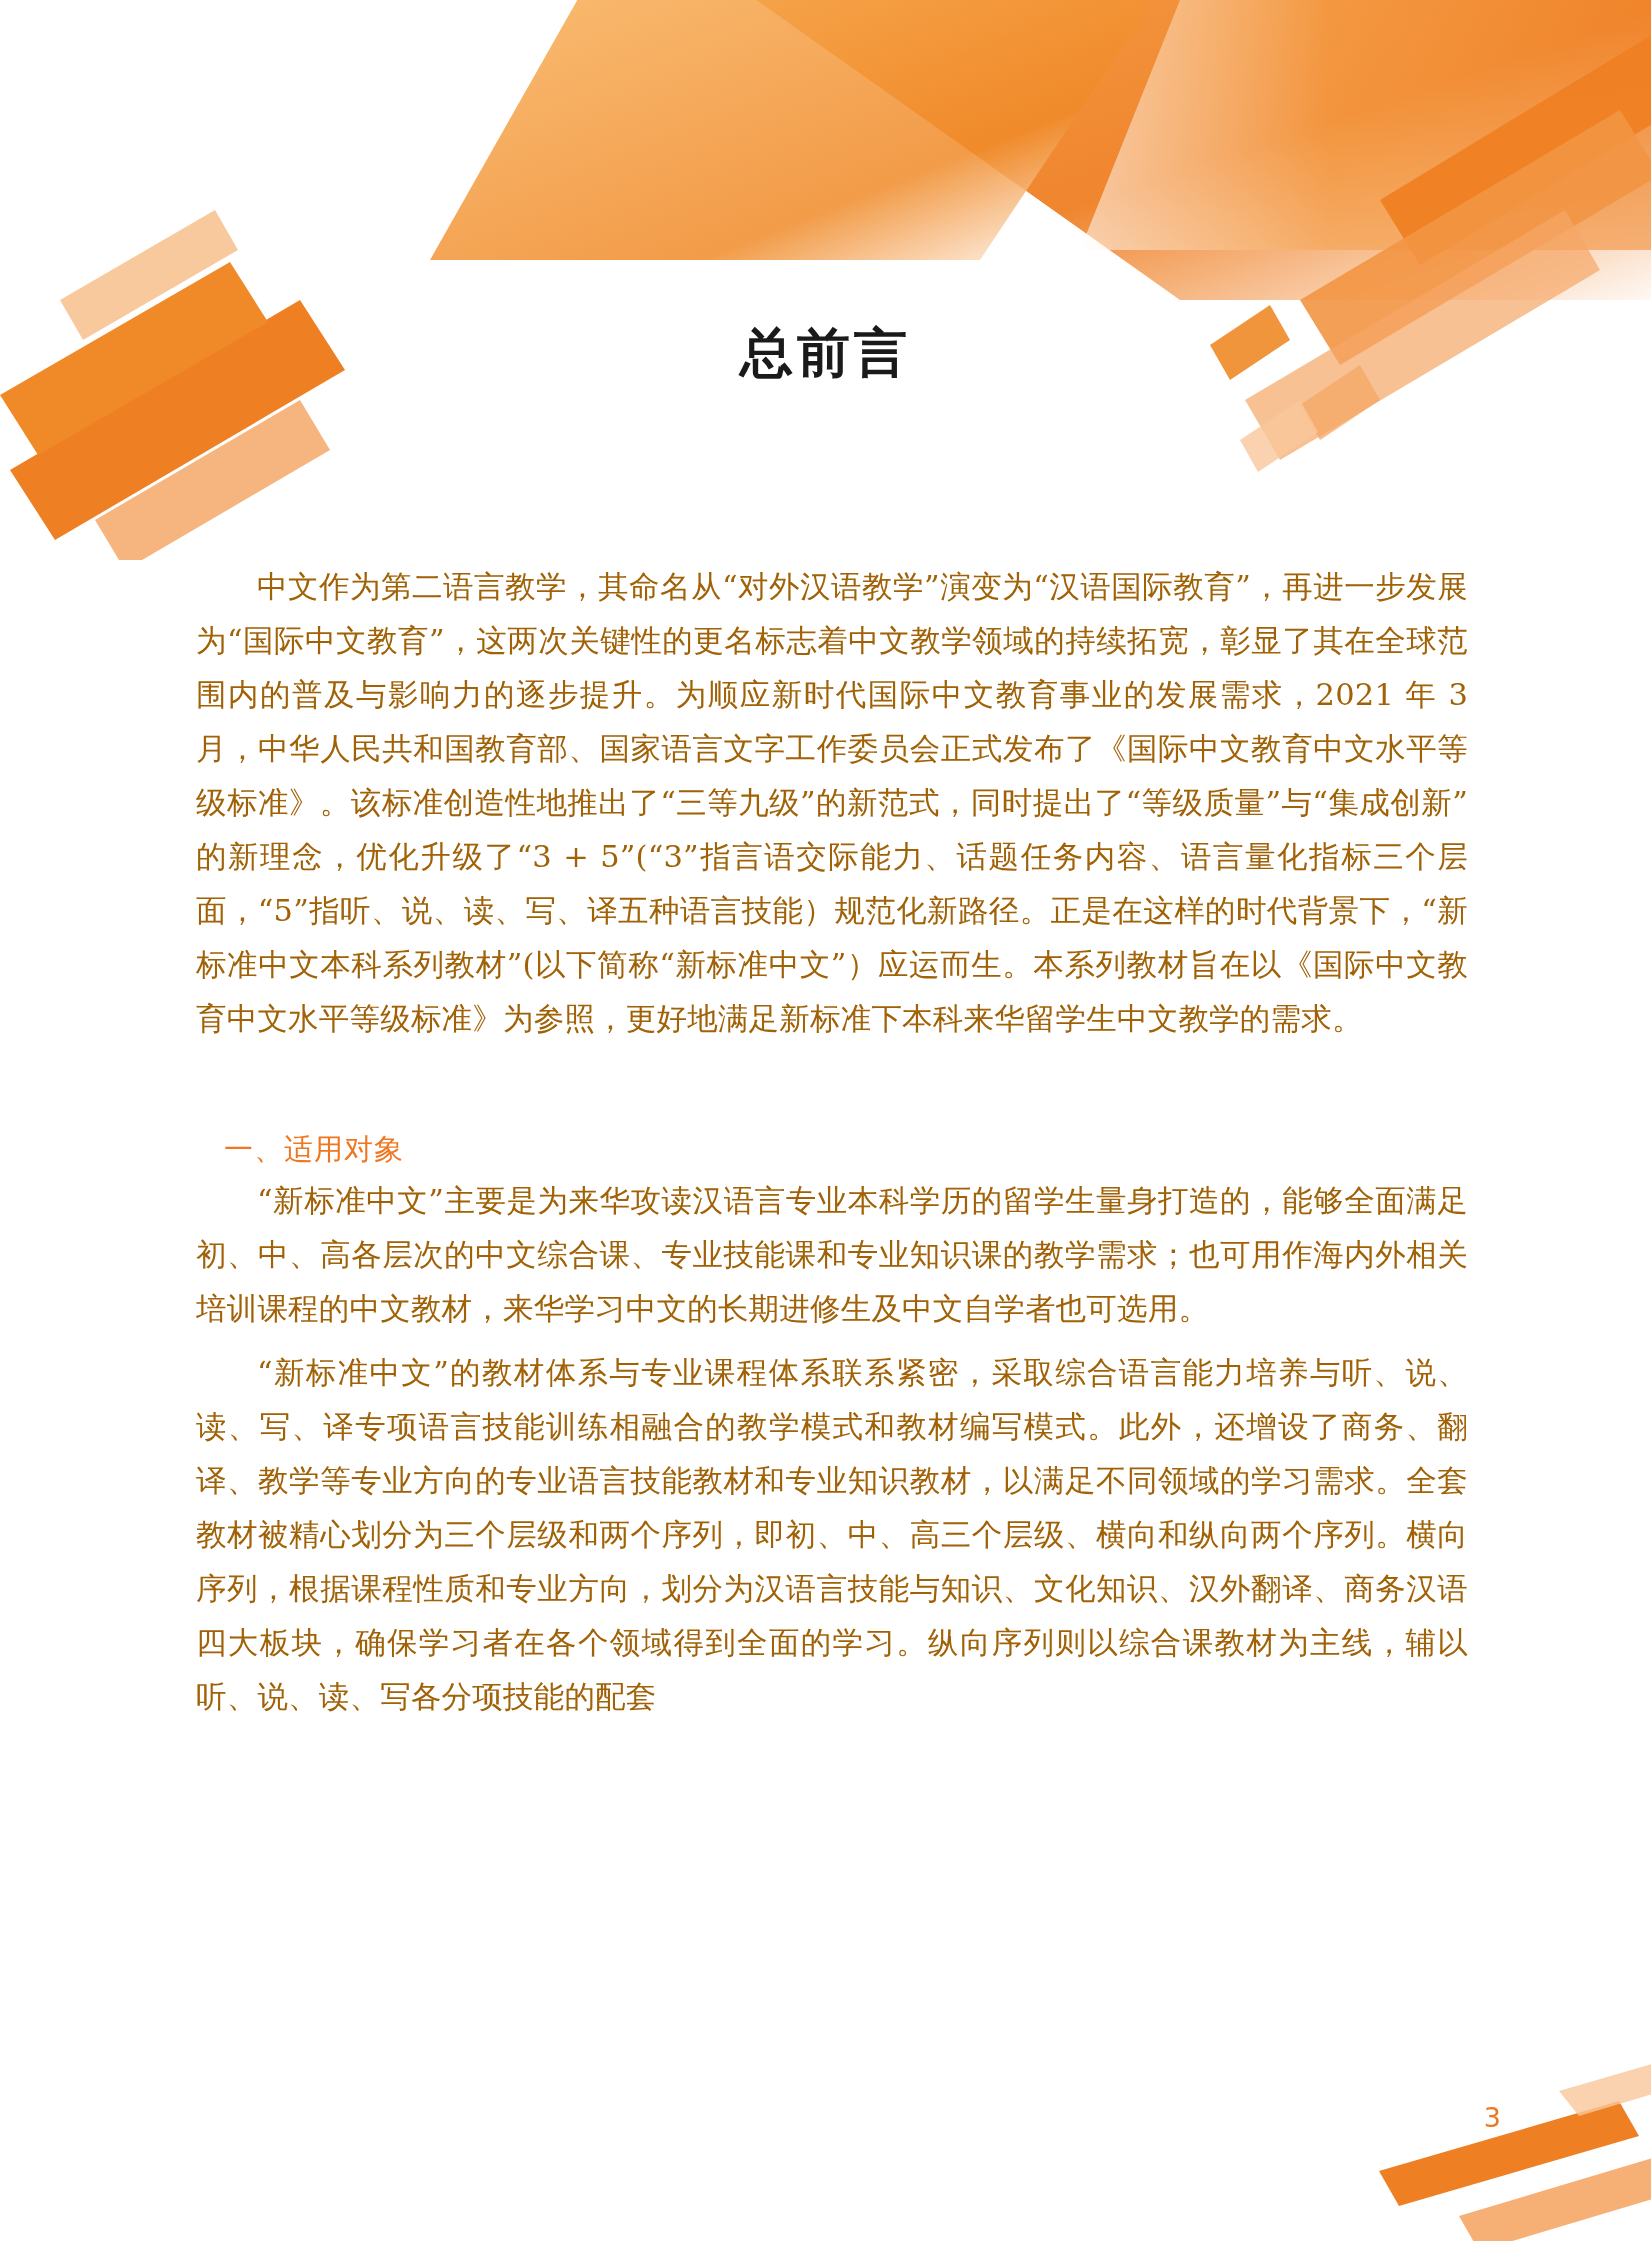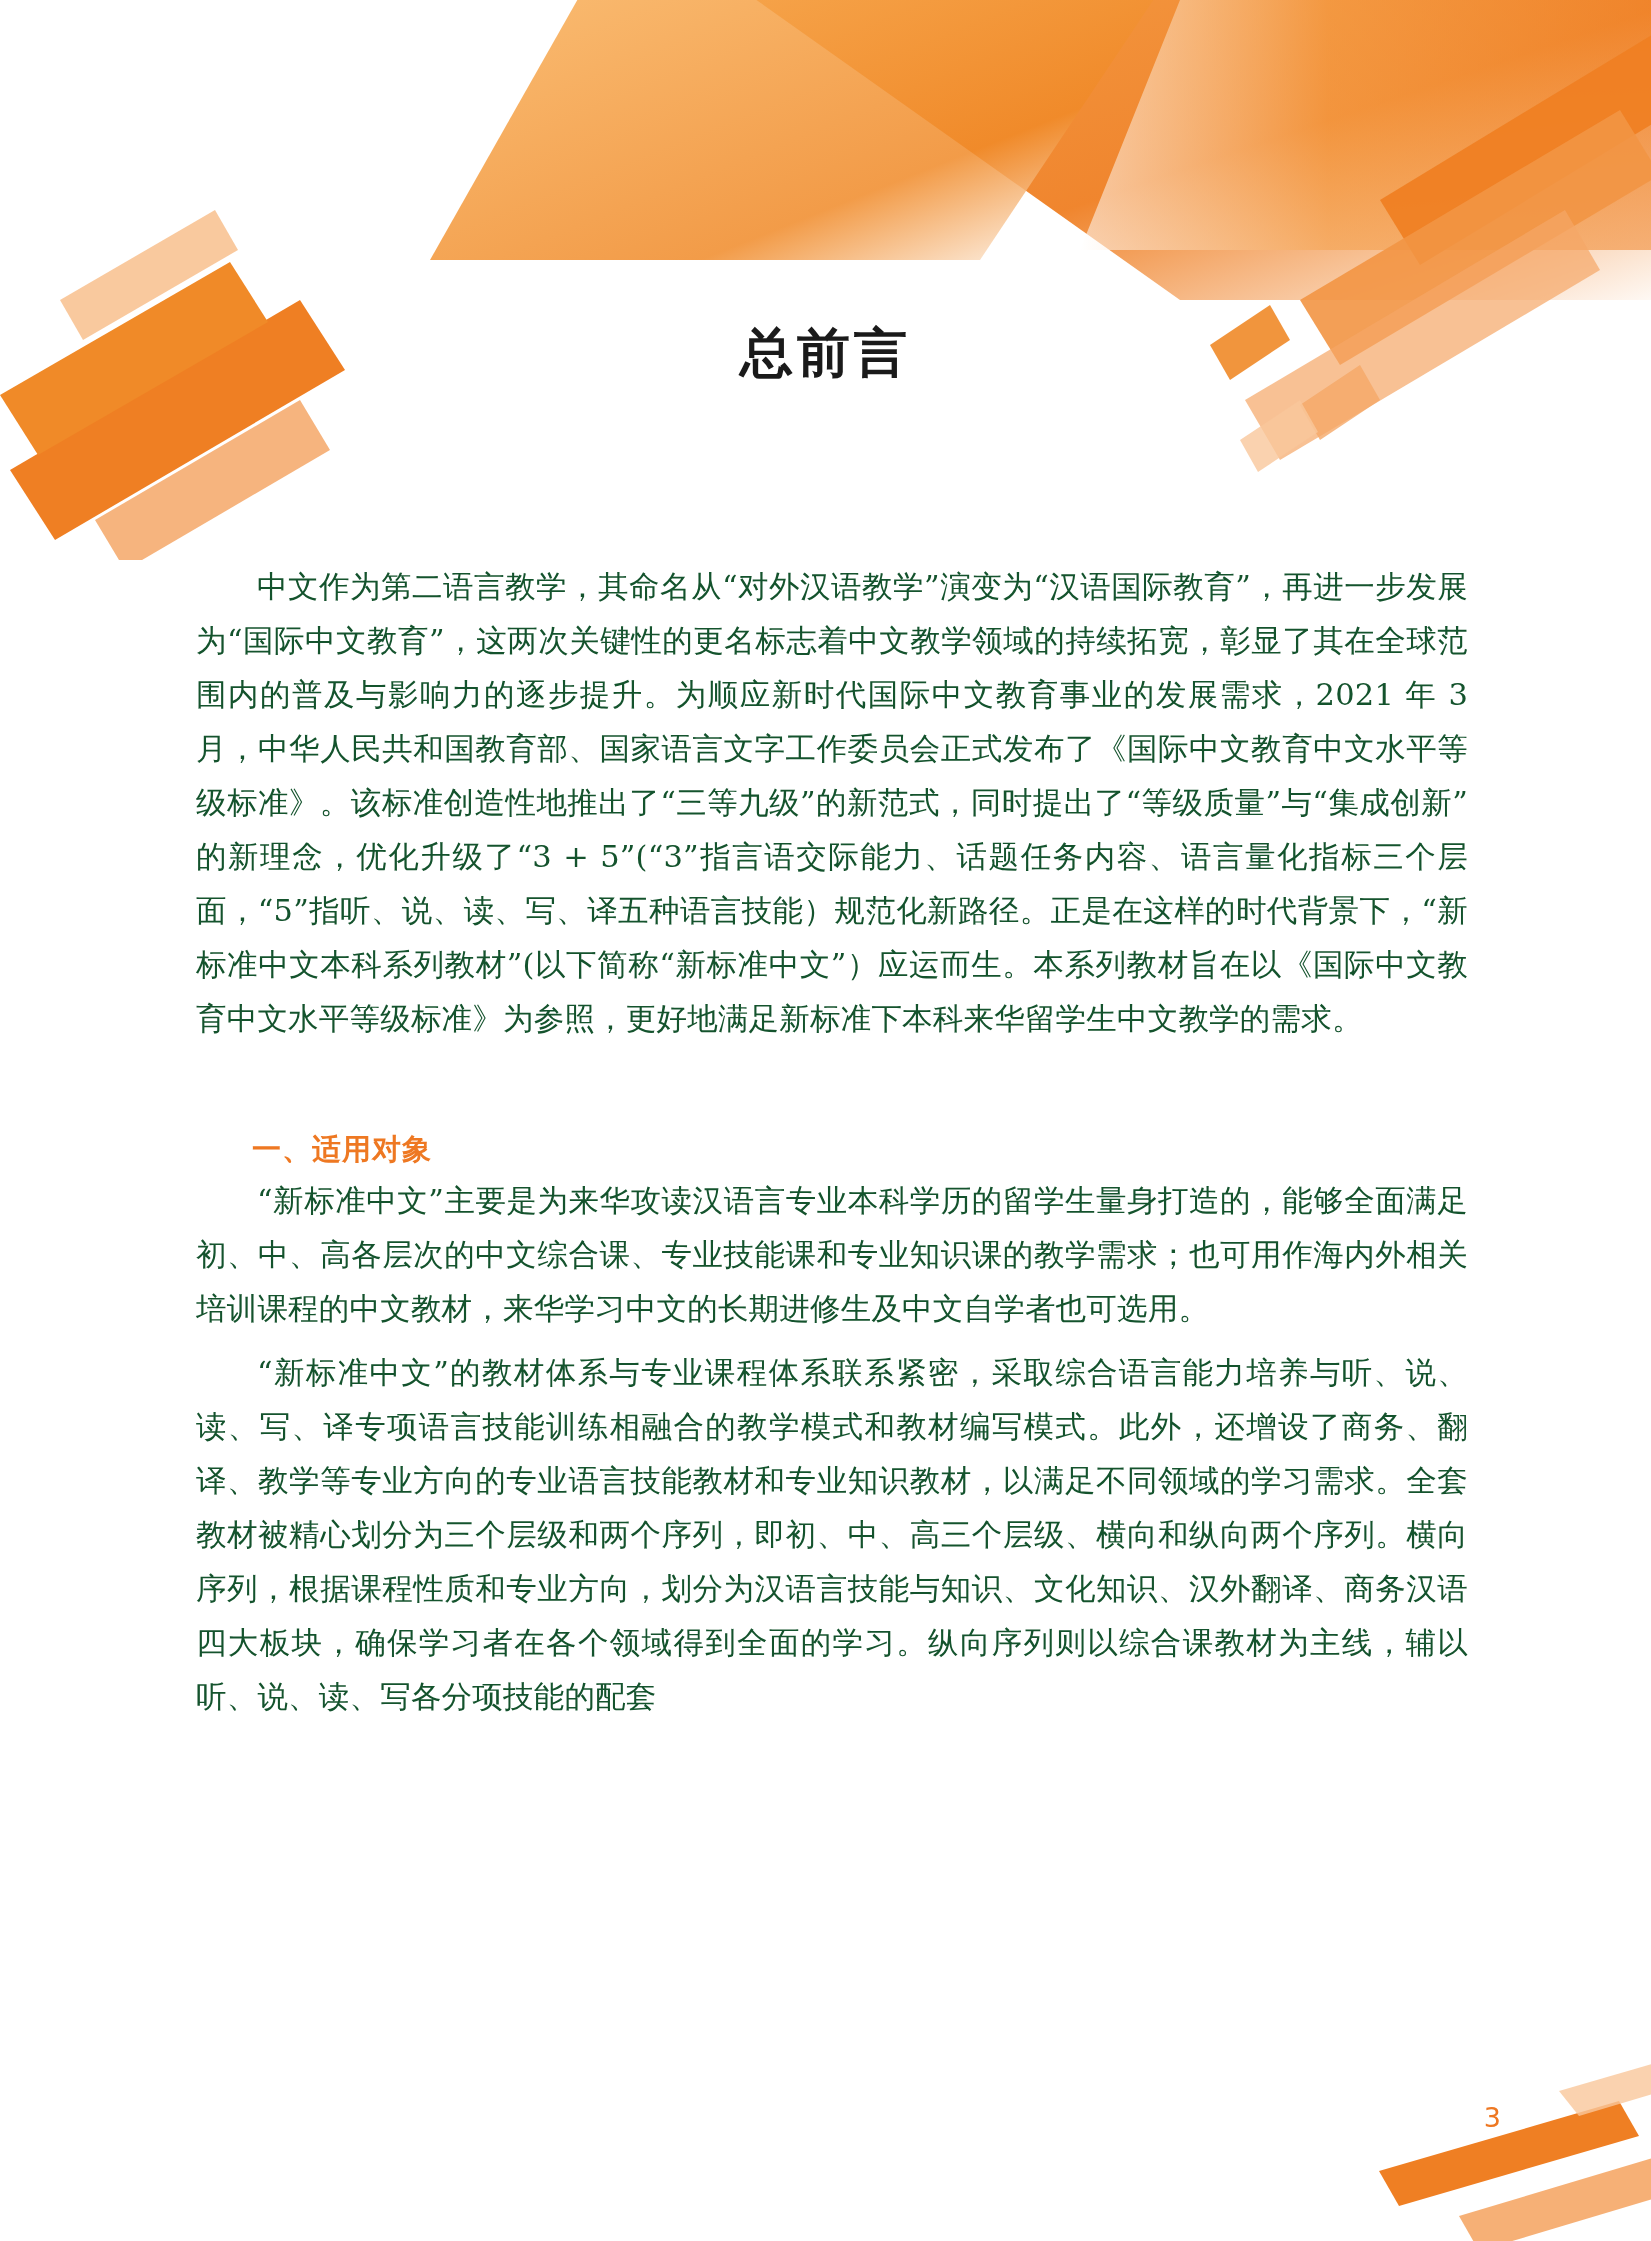--- a/index.html
+++ b/index.html
@@ -47,31 +47,31 @@
   .content {
     position: absolute;
     top: 560px;
     left: 196px;
     width: 1272px;
   }
   p.body {
     margin: 0 0 0 0;
     font-size: 30.5px;
     line-height: 54px;
-    color: #14532d;
+    color: #a16207;
     text-align: justify;
     text-indent: 2em;
     letter-spacing: 0.2px;
   }
   .section-head {
     font-family: "DejaVu Sans", "Liberation Sans", sans-serif;
-    font-weight: bold;
+    font-weight: normal;
     font-size: 29px;
     color: #ee7822;
-    margin: 48px 0 4px 56px;
+    margin: 48px 0 4px 28px;
     letter-spacing: 1px;
   }
   .gap-after-intro { height: 36px; }
   .gap-small { height: 10px; }
 
   
   .page-number {
     position: absolute;
     right: 178px;
     bottom: 108px;

